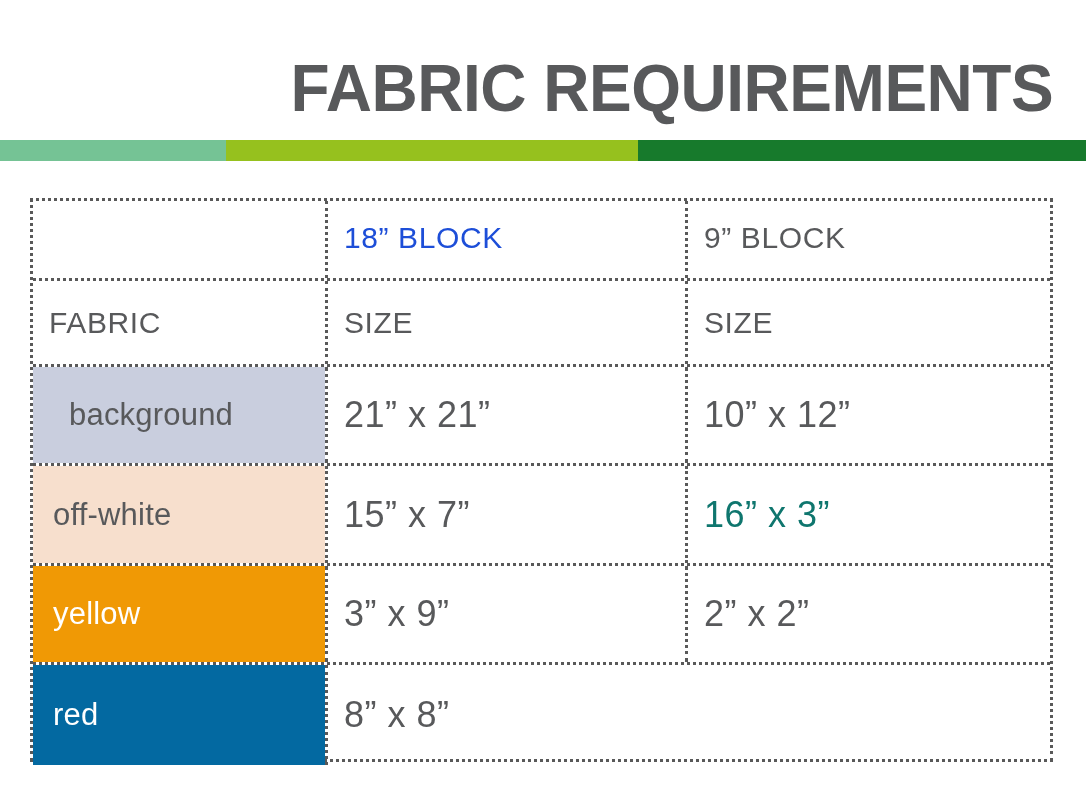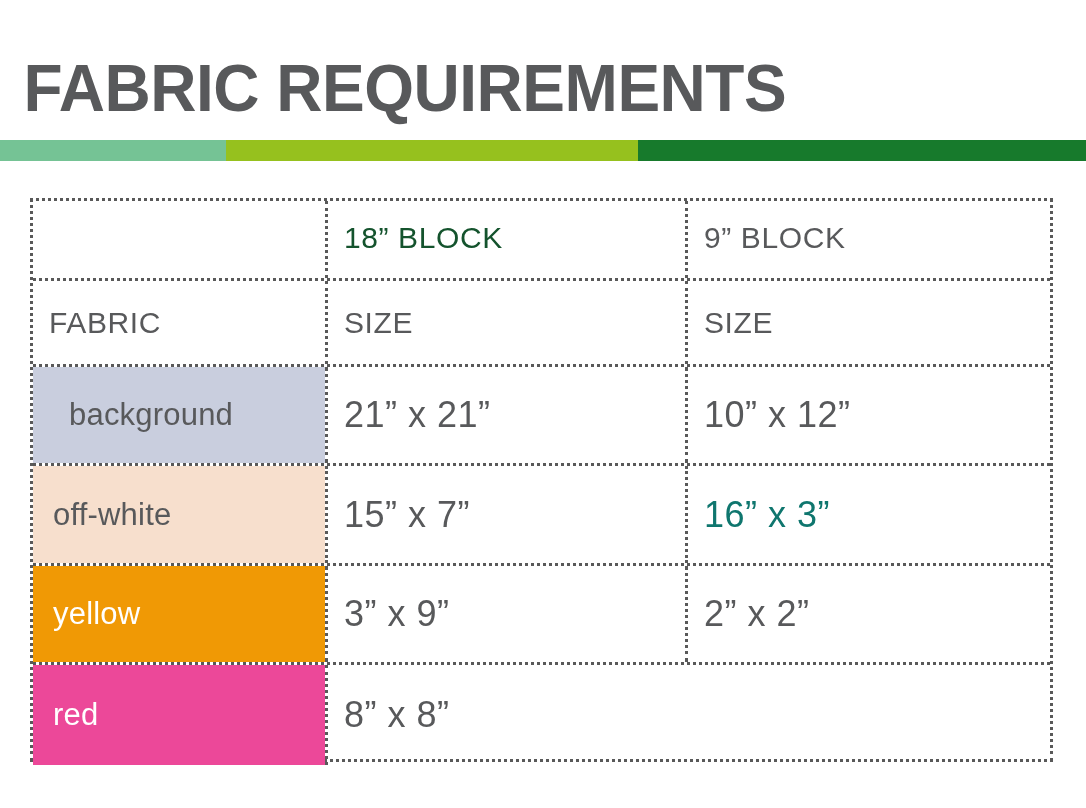--- a/index.html
+++ b/index.html
@@ -19,21 +19,21 @@
     height: 808px;
     background: #ffffff;
   }
 
   
   .title-wrap {
     position: absolute;
     left: 0;
     top: 52px;
     width: 1053px;
-    text-align: left;
+    text-align: right;
   }
   .title {
     display: inline-block;
     font-family: "Liberation Sans", sans-serif;
     font-weight: 700;
     font-size: 66px;
     line-height: 72px;
     letter-spacing: -0.5px;
     color: #58595b;
     transform: scaleX(0.97);
@@ -140,21 +140,21 @@
     <div class="seg" style="background: rgb(23, 122, 44); width: 448px;"></div>
   </div>
 
   <div class="table" style="border-color: rgb(89, 89, 89);">
 
     <div class="row r-head1" style="border-color: rgb(89, 89, 89);">
       <div class="cell c0" style="border-color: rgb(89, 89, 89);">
         <span class="hdr-text" style="color: rgb(88, 89, 91);"></span>
       </div>
       <div class="cell c1" style="border-color: rgb(89, 89, 89);">
-        <span class="hdr-text" style="color: #14532d;">18” BLOCK</span>
+        <span class="hdr-text" style="color: #1d4ed8;">18” BLOCK</span>
       </div>
       <div class="cell c2" style="border-color: rgb(89, 89, 89);">
         <span class="hdr-text" style="color: rgb(88, 89, 91);">9” BLOCK</span>
       </div>
     </div>
 
     <div class="row r-head2" style="border-color: rgb(89, 89, 89);">
       <div class="cell c0" style="border-color: rgb(89, 89, 89);">
         <span class="hdr-text" style="color: rgb(88, 89, 91);">FABRIC</span>
       </div>
@@ -203,21 +203,21 @@
       <div class="cell c1" style="border-color: rgb(89, 89, 89);">
         <span class="size-text" style="color: rgb(88, 89, 91);">3” x 9”</span>
       </div>
       <div class="cell c2" style="border-color: rgb(89, 89, 89);">
         <span class="size-text" style="color: rgb(88, 89, 91);">2” x 2”</span>
       </div>
     </div>
 
     <div class="row r-data tall last" style="border-color: rgb(89, 89, 89);">
       <div class="cell c0 swatch" style="border-color: rgb(89, 89, 89);">
-        <div class="swatch-fill" style="background: #ec4899;">
+        <div class="swatch-fill" style="background: #0369a1;">
           <span class="label-text ondark" style="color: rgb(255, 255, 255);">red</span>
         </div>
       </div>
       <div class="cell c2" style="border-color: rgb(89, 89, 89);">
         <span class="size-text" style="color: rgb(88, 89, 91);">8” x 8”</span>
       </div>
     </div>
 
   </div>
 </div>

